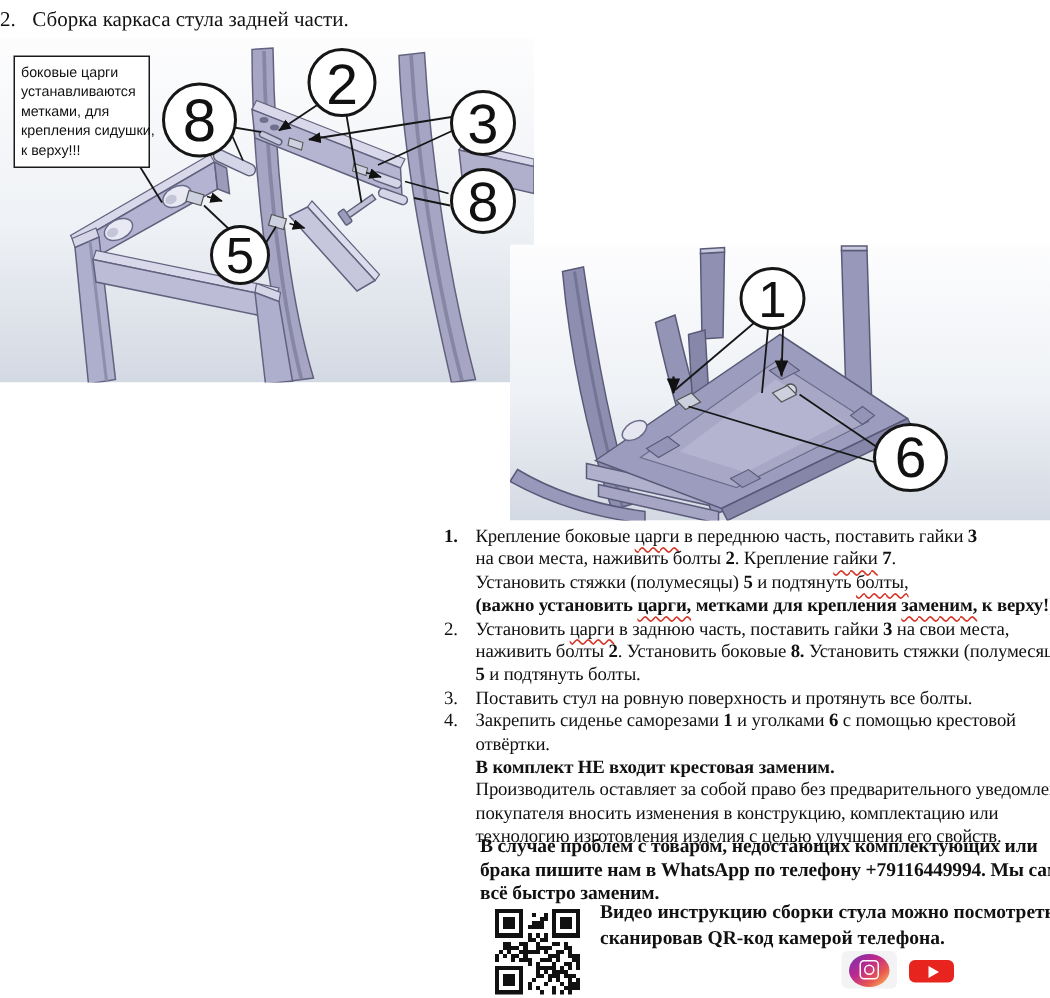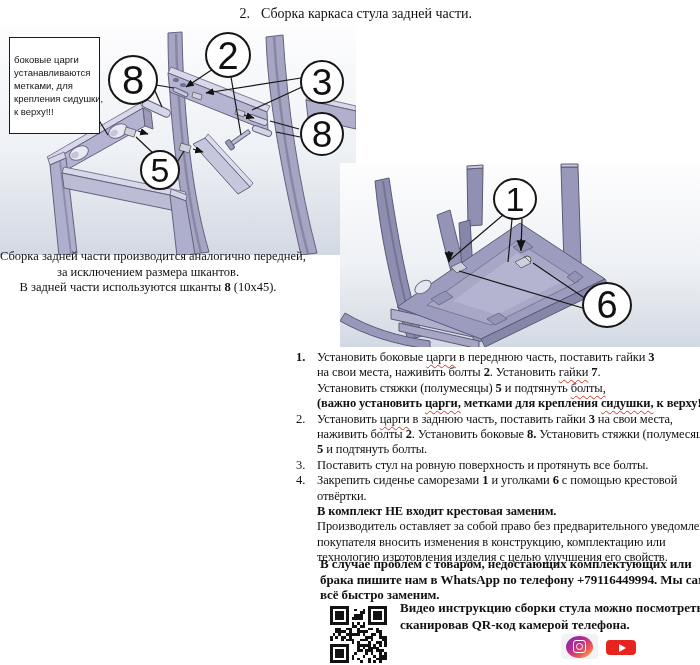--- a/index.html
+++ b/index.html
@@ -1,25 +1,25 @@
 <!DOCTYPE html>
 <html><head>
 <meta charset="utf-8">
 <style>
   html,body{margin:0;padding:0;background:#fff;}
   .page{position:relative;width:700px;height:665px;background:#ffffff;overflow:hidden;
         font-family:"Liberation Serif",serif;color:#111;}
   .heading{position:absolute;font-size:14px;white-space:nowrap;}
   .hnum{margin-right:11px;}
-  #h2{left:0;top:6px;width:424px;text-align:right;padding-left:48px;}
+  #h2{left:0;top:6px;width:424px;text-align:left;}
   #h3{left:408px;top:139px;}
   #diagLeft{position:absolute;left:0;top:25px;width:356px;height:230px;}
   #diagRight{position:absolute;left:340px;top:163px;width:360px;height:184px;}
   #noteBox{position:absolute;left:9px;top:37px;width:81px;background:#fff;border:1.5px solid #1a1a1a;
-           padding:15px 4px;font-family:"Liberation Sans",sans-serif;font-size:9.5px;line-height:13px;z-index:3;}
+           padding:4px 4px;font-family:"Liberation Sans",sans-serif;font-size:9.5px;line-height:13px;z-index:3;}
   #rearNote{position:absolute;left:0;top:249px;width:296px;text-align:center;font-size:12.5px;line-height:15.5px;}
   #instructions{position:absolute;left:296px;top:350px;width:404px;font-size:12.5px;line-height:15.4px;letter-spacing:-0.1px;}
   .item{display:flex;}
   .num{width:21px;flex:none;}
   .body{flex:1;}
   .tline{white-space:nowrap;}
   .b{font-weight:bold;}
   .u{}
   .sp{text-decoration:underline wavy #d63426;text-decoration-thickness:1px;text-underline-offset:2.5px;text-align:right;}
   #whatsapp{position:absolute;left:320px;top:556px;font-size:13px;line-height:15.6px;letter-spacing:-0.1px;}
@@ -168,25 +168,20 @@
   </div>
 
   <div id="noteBox">
       <div class="tline">боковые царги</div>
       <div class="tline">устанавливаются</div>
       <div class="tline">метками, для</div>
       <div class="tline">крепления сидушки,</div>
       <div class="tline">к верху!!!</div>
     </div>
 
-  <div id="rearNote">
-      <div class="tline"><span>Сборка задней части производится аналогично передней,</span></div>
-      <div class="tline"><span>за исключением размера шкантов.</span></div>
-      <div class="tline"><span>В задней части используются шканты </span><span class="b">8</span><span> (10x45).</span></div>
-    </div>
 
 
   <div id="diagRight">
     <svg width="360" height="184" viewBox="0 0 360 184" xmlns="http://www.w3.org/2000/svg">
       <rect width="360" height="184" fill="url(#bgL)"></rect>
 
       <g stroke="#5a5a78" stroke-width="1">
         <path d="M35,18 L49,15 C57,70 67,125 82,173 L68,177 C52,128 40,72 35,18 Z" fill="#8e8eb0"></path>
         <path d="M43,18 C51,72 61,128 75,175" stroke="#6e6e8e" stroke-width="2" fill="none" opacity="0.8"></path>
         <path d="M97,52 L110,47 C121,95 134,140 148,176 L135,180 C121,143 107,100 97,52 Z" fill="#9494b6"></path>
@@ -242,24 +237,24 @@
         <ellipse cx="267" cy="142" rx="24" ry="22" fill="#fff" stroke="#161616" stroke-width="2"></ellipse>
         <text x="267" y="155" text-anchor="middle" class="cnum" font-size="38">6</text>
       </g>
     </svg>
   </div>
 
   <div id="instructions">
       <div class="item">
         <div class="num b">1.</div>
         <div class="body">
-          <div class="tline"><span>Установить боковые </span><span class="sp">царги</span><span> в переднюю часть, поставить гайки </span><span class="b">3</span></div>
-          <div class="tline"><span>на свои места, наживить болты </span><span class="b">2</span><span>. Установить </span><span class="sp">гайки</span><span> </span><span class="b">7</span><span>.</span></div>
+          <div class="tline"><span>Крепление боковые </span><span class="sp">царги</span><span> в переднюю часть, поставить гайки </span><span class="b">3</span></div>
+          <div class="tline"><span>на свои места, наживить болты </span><span class="b">2</span><span>. Крепление </span><span class="sp">гайки</span><span> </span><span class="b">7</span><span>.</span></div>
           <div class="tline"><span>Установить стяжки (полумесяцы) </span><span class="b">5</span><span> и подтянуть </span><span class="sp">болты,</span></div>
-          <div class="tline"><span class="b u">(важно установить </span><span class="b u"><span class="sp">царги,</span></span><span class="b u"> метками для крепления </span><span class="b u"><span class="sp">сидушки,</span></span><span class="b u"> к верху!)</span></div>
+          <div class="tline"><span class="b u">(важно установить </span><span class="b u"><span class="sp">царги,</span></span><span class="b u"> метками для крепления </span><span class="b u"><span class="sp">заменим,</span></span><span class="b u"> к верху!)</span></div>
         </div>
       </div>
       <div class="item">
         <div class="num">2.</div>
         <div class="body">
           <div class="tline"><span>Установить </span><span class="sp">царги</span><span> в заднюю часть, поставить гайки </span><span class="b">3</span><span> на свои места,</span></div>
           <div class="tline"><span>наживить болты </span><span class="b">2</span><span>. Установить боковые </span><span class="b u">8.</span><span> Установить стяжки (полумесяцы)</span></div>
           <div class="tline"><span class="b">5</span><span> и подтянуть болты.</span></div>
         </div>
       </div>

